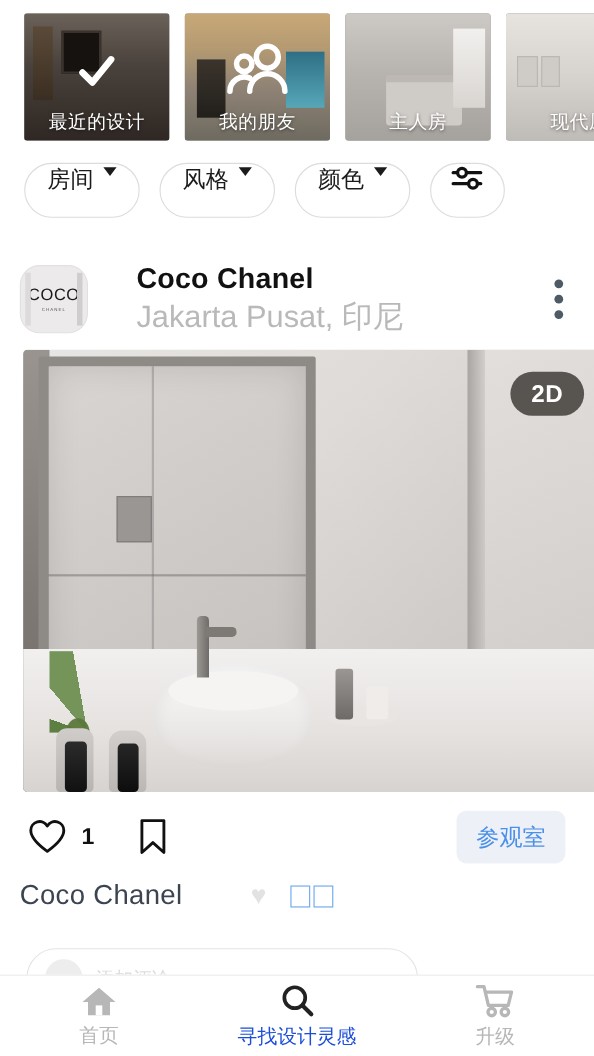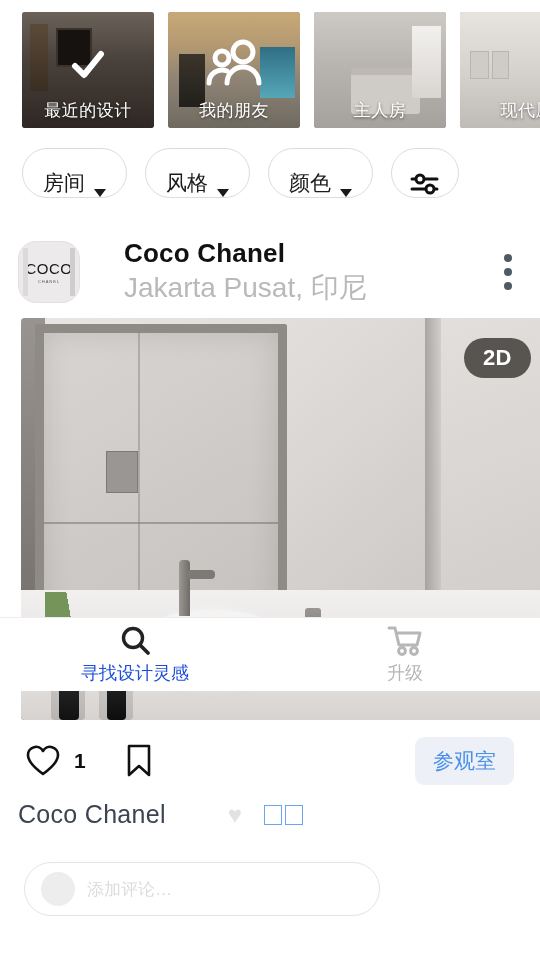--- a/index.html
+++ b/index.html
@@ -2,21 +2,21 @@
 <html><head>
 <meta charset="utf-8">
 <style>
   * { margin:0; padding:0; box-sizing:border-box; }
   html, body {
     width:540px; height:960px;
     background:#ffffff;
     font-family:"Liberation Sans", sans-serif;
     overflow:hidden;
   }
-  #app { position:relative; width:540px; height:691px; background:#fff; }
+  #app { position:relative; width:540px; height:960px; background:#fff; }
 
   
   .carousel {
     position:absolute; top:12px; left:0; width:540px; height:116px;
     display:flex; gap:14px; padding-left:22px; overflow:hidden;
   }
   .card {
     position:relative; flex:0 0 auto; width:132px; height:116px;
     border-radius:3px; overflow:hidden; background:#8d8a86;
   }
@@ -81,21 +81,21 @@
   .friends-overlay { position:absolute; left:50%; top:44%; transform:translate(-50%,-50%); }
 
   
   .filters {
     position:absolute; top:148px; left:22px;
     display:flex; align-items:center; gap:18px;
   }
   .chip {
     height:50px; padding:0 20px; border:1.6px solid #dcdcdc;
     border-radius:25px; background:#fff;
-    display:flex; align-items:flex-end; gap:9px;
+    display:flex; align-items:flex-start; gap:9px;
     font-size:21px; color:#1b1b1b; white-space:nowrap;
   }
   .caret {
     width:0; height:0; border-left:6px solid transparent;
     border-right:6px solid transparent; border-top:8px solid #1b1b1b;
     margin-top:3px;
   }
   .chip.icon-chip { padding:0; width:68px; justify-content:center; }
 
   
@@ -411,20 +411,29 @@
     </span>
   </div>
 
   <div class="comment-row">
     <span class="c-avatar"></span>
     <span class="c-ph">添加评论…</span>
   </div>
 
   <div class="bottomnav">
 
+    <div class="nav-item">
+      <span>
+        <svg width="34" height="30" viewBox="0 0 34 30">
+          <path d="M17 3 L32 16 H27 V28 H7 V16 H2 Z" fill="#b7b7b7"></path>
+          <rect x="14" y="19" width="6" height="9" fill="#ffffff"></rect>
+        </svg>
+      </span>
+      <span class="nav-label">首页</span>
+    </div>
 
     <div class="nav-item active">
       <span>
         <svg width="34" height="32" viewBox="0 0 34 32">
           <circle cx="15" cy="13" r="9.5" fill="none" stroke="#222" stroke-width="3.4"></circle>
           <line x1="22" y1="20" x2="30" y2="28" stroke="#222" stroke-width="3.8" stroke-linecap="round"></line>
         </svg>
       </span>
       <span class="nav-label">寻找设计灵感</span>
     </div>

